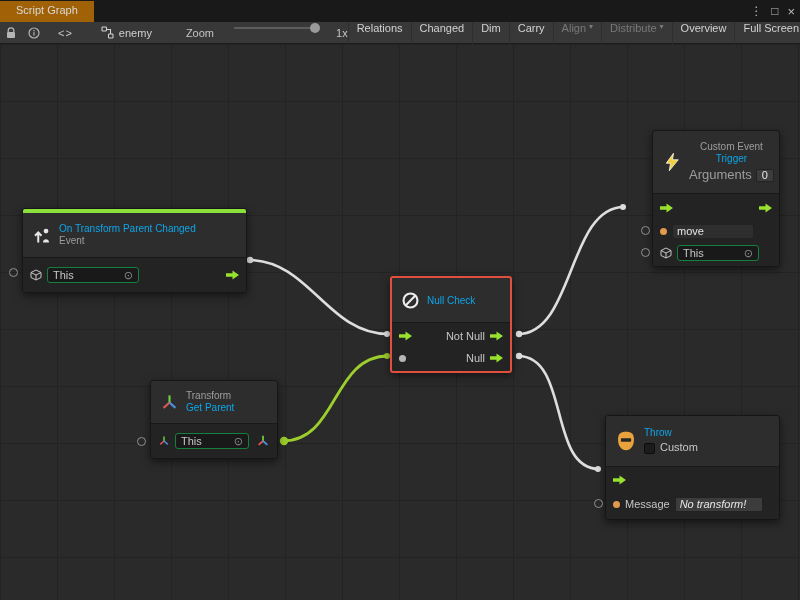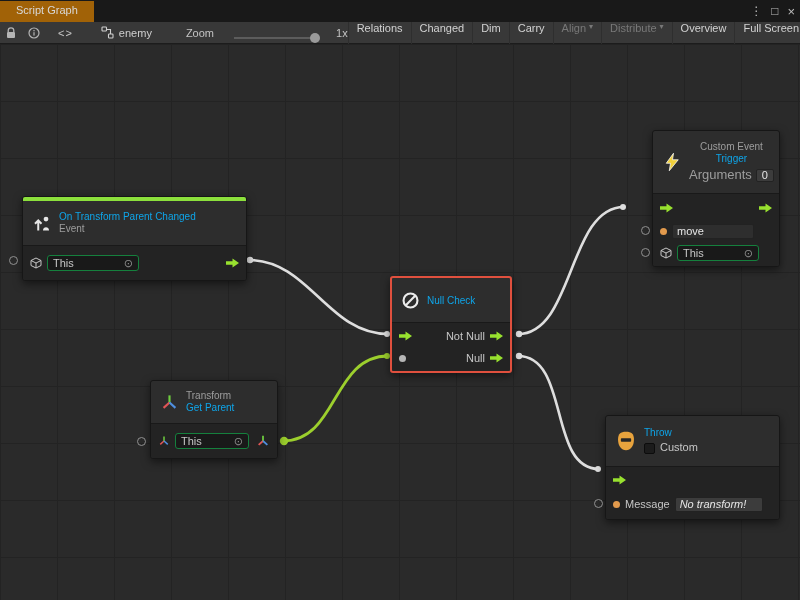--- a/index.html
+++ b/index.html
@@ -11,21 +11,21 @@
   .tabbar{height:22px;background:#191919;display:flex;align-items:flex-end;position:relative;flex:none}
   .tab{height:21px;background:#a16207;padding:6px 16px;display:flex;align-items:flex-end;font-size:11px;color:#d8d8d8;cursor:pointer}
   .winctrl{position:absolute;right:5px;top:0;height:22px;display:flex;align-items:center;gap:9px;color:#bdbdbd;font-size:12px}
   .winctrl span{cursor:pointer;line-height:1}
 
   
   .toolbar{height:22px;background:#383838;border-bottom:1px solid #1c1c1c;display:flex;align-items:center;font-size:11px;color:#cfcfcf;flex:none}
   .ticon{display:flex;align-items:center;justify-content:center;padding:0 6px;height:22px;cursor:pointer}
   .tsep{width:1px;height:13px;background:#2a2a2a;margin:0 3px}
   .graphref{display:flex;align-items:center;gap:5px;padding:0 8px;margin-left:8px}
-  .zoomwrap{display:flex;align-items:flex-end;gap:20px;margin-left:26px;color:#c4c4c4}
+  .zoomwrap{display:flex;align-items:flex-start;gap:20px;margin-left:26px;color:#c4c4c4}
   .ztrack{width:82px;height:2px;background:#5c5c5c;position:relative;cursor:pointer}
   .zhandle{position:absolute;right:-4px;top:-4px;width:10px;height:10px;border-radius:50%;background:#9a9a9a}
   .tbtns{margin-left:auto;display:flex;height:22px}
   .tbtn{display:flex;align-items:flex-start;gap:3px;padding:0 8px;border-left:1px solid #2e2e2e;color:#d2d2d2;cursor:pointer;white-space:nowrap}
   .tbtn.disabled{color:#787878;cursor:default}
   .caret{font-size:8px;color:inherit}
 
   
   .canvas{position:relative;flex:1;overflow:hidden;background-color:#2a2a2a;
     background-image:linear-gradient(to right,#232323 1px,transparent 1px),
@@ -163,21 +163,21 @@
       <circle cx="519" cy="290" r="3.2" fill="#dedede"></circle>
       <circle cx="623" cy="163" r="3" fill="#dedede"></circle>
 
       <path class="wwhite" d="M518 312 C570 312 548 425 599 425"></path>
       <circle cx="519" cy="312" r="3.2" fill="#dedede"></circle>
       <circle cx="598" cy="425" r="3" fill="#dedede"></circle>
 
       <polygon points="759,154 771,161 759,168" fill="none" stroke="#d8d8d8" stroke-width="1.5"></polygon>
     </svg>
 
-    <div class="node" style="left:22px;top:152px;width:225px">
+    <div class="node" style="left:22px;top:164px;width:225px">
       <div class="accent"></div>
       <div class="nhead" style="height:44px">
         <span class="iconbox">
           <svg width="20" height="20" viewBox="0 0 16 16">
               <path d="M5 14V6M2.4 8.6 5 6l2.6 2.6" stroke="#e6e6e6" stroke-width="1.6" fill="none"></path>
               <circle cx="11.2" cy="4.8" r="1.9" fill="#e6e6e6"></circle>
               <path d="M8.8 14c0-3.4 4.8-3.4 4.8 0z" fill="#e6e6e6"></path>
             </svg>
         </span>
         <div class="hcol">

